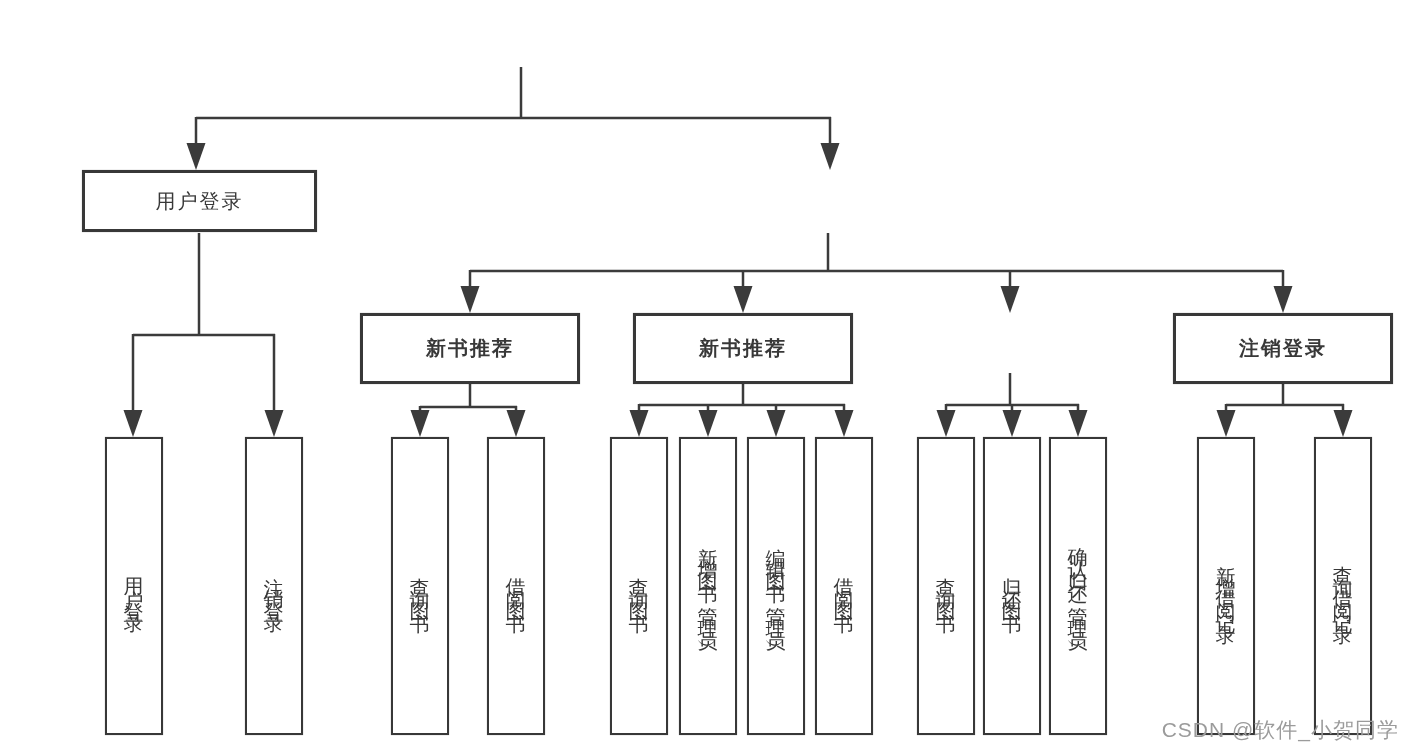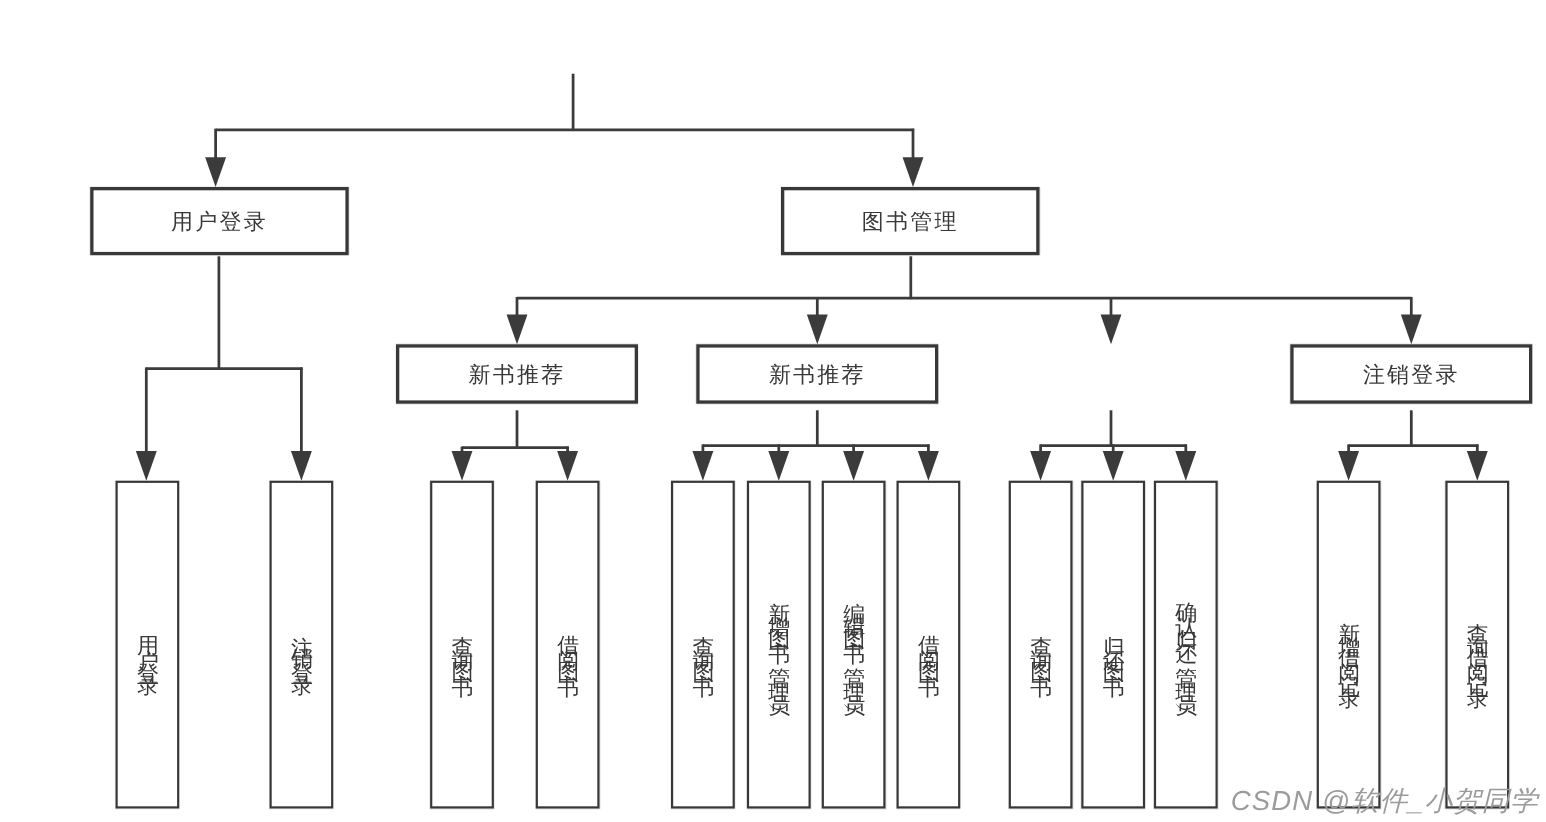--- a/index.html
+++ b/index.html
@@ -17,30 +17,30 @@
   .wires polygon{fill:var(--line);}
   .node{
     position:absolute;z-index:2;background:#fff;
     border:3px solid var(--box-border);box-sizing:border-box;
     display:flex;align-items:center;justify-content:center;
     color:var(--text);font-size:20px;letter-spacing:2px;
     box-shadow:0 0 1px rgba(0,0,0,.35);
   }
   .root{left:20px;top:14px;width:1000px;height:53px;}
   .lvl2{top:170px;width:235px;height:62px;}
-  .lvl3{top:313px;width:220px;height:54px;}
+  .lvl3{top:313px;width:220px;height:71px;font-weight:bold;}
   .leaf{top:437px;width:58px;height:298px;border-width:2.5px;}
   .leaf span{
     writing-mode:vertical-rl;text-orientation:mixed;
     letter-spacing:12px;font-size:20px;line-height:1;
     white-space:nowrap;
   }
   .watermark{
     position:absolute;right:6px;bottom:3px;z-index:3;
-    color:var(--watermark);font-size:25px;letter-spacing:1px;font-style:italic;
+    color:var(--watermark);font-size:21px;letter-spacing:1px;
   }
 </style>
 </head>
 <body>
 
 <div class="stage">
 
   <svg class="wires" width="1405" height="747" aria-hidden="true">
 
     <line x1="521" y1="67" x2="521" y2="119"></line>
@@ -100,23 +100,20 @@
     <line x1="1226" y1="404" x2="1226" y2="417"></line>
     <line x1="1343" y1="404" x2="1343" y2="417"></line>
     <polygon points="1216.5,410 1235.5,410 1226,437"></polygon>
     <polygon points="1333.5,410 1352.5,410 1343,437"></polygon>
   </svg>
 
 
   <div class="node lvl2" style="left:82px">
     <span>用户登录</span>
   </div>
-  <div class="node lvl2" style="left:710px">
-    <span>图书管理</span>
-  </div>
 
   <div class="node lvl3" style="left:360px">
     <span>新书推荐</span>
   </div>
   <div class="node lvl3" style="left:633px">
     <span>新书推荐</span>
   </div>
   <div class="node lvl3" style="left:1173px">
     <span>注销登录</span>
   </div>

